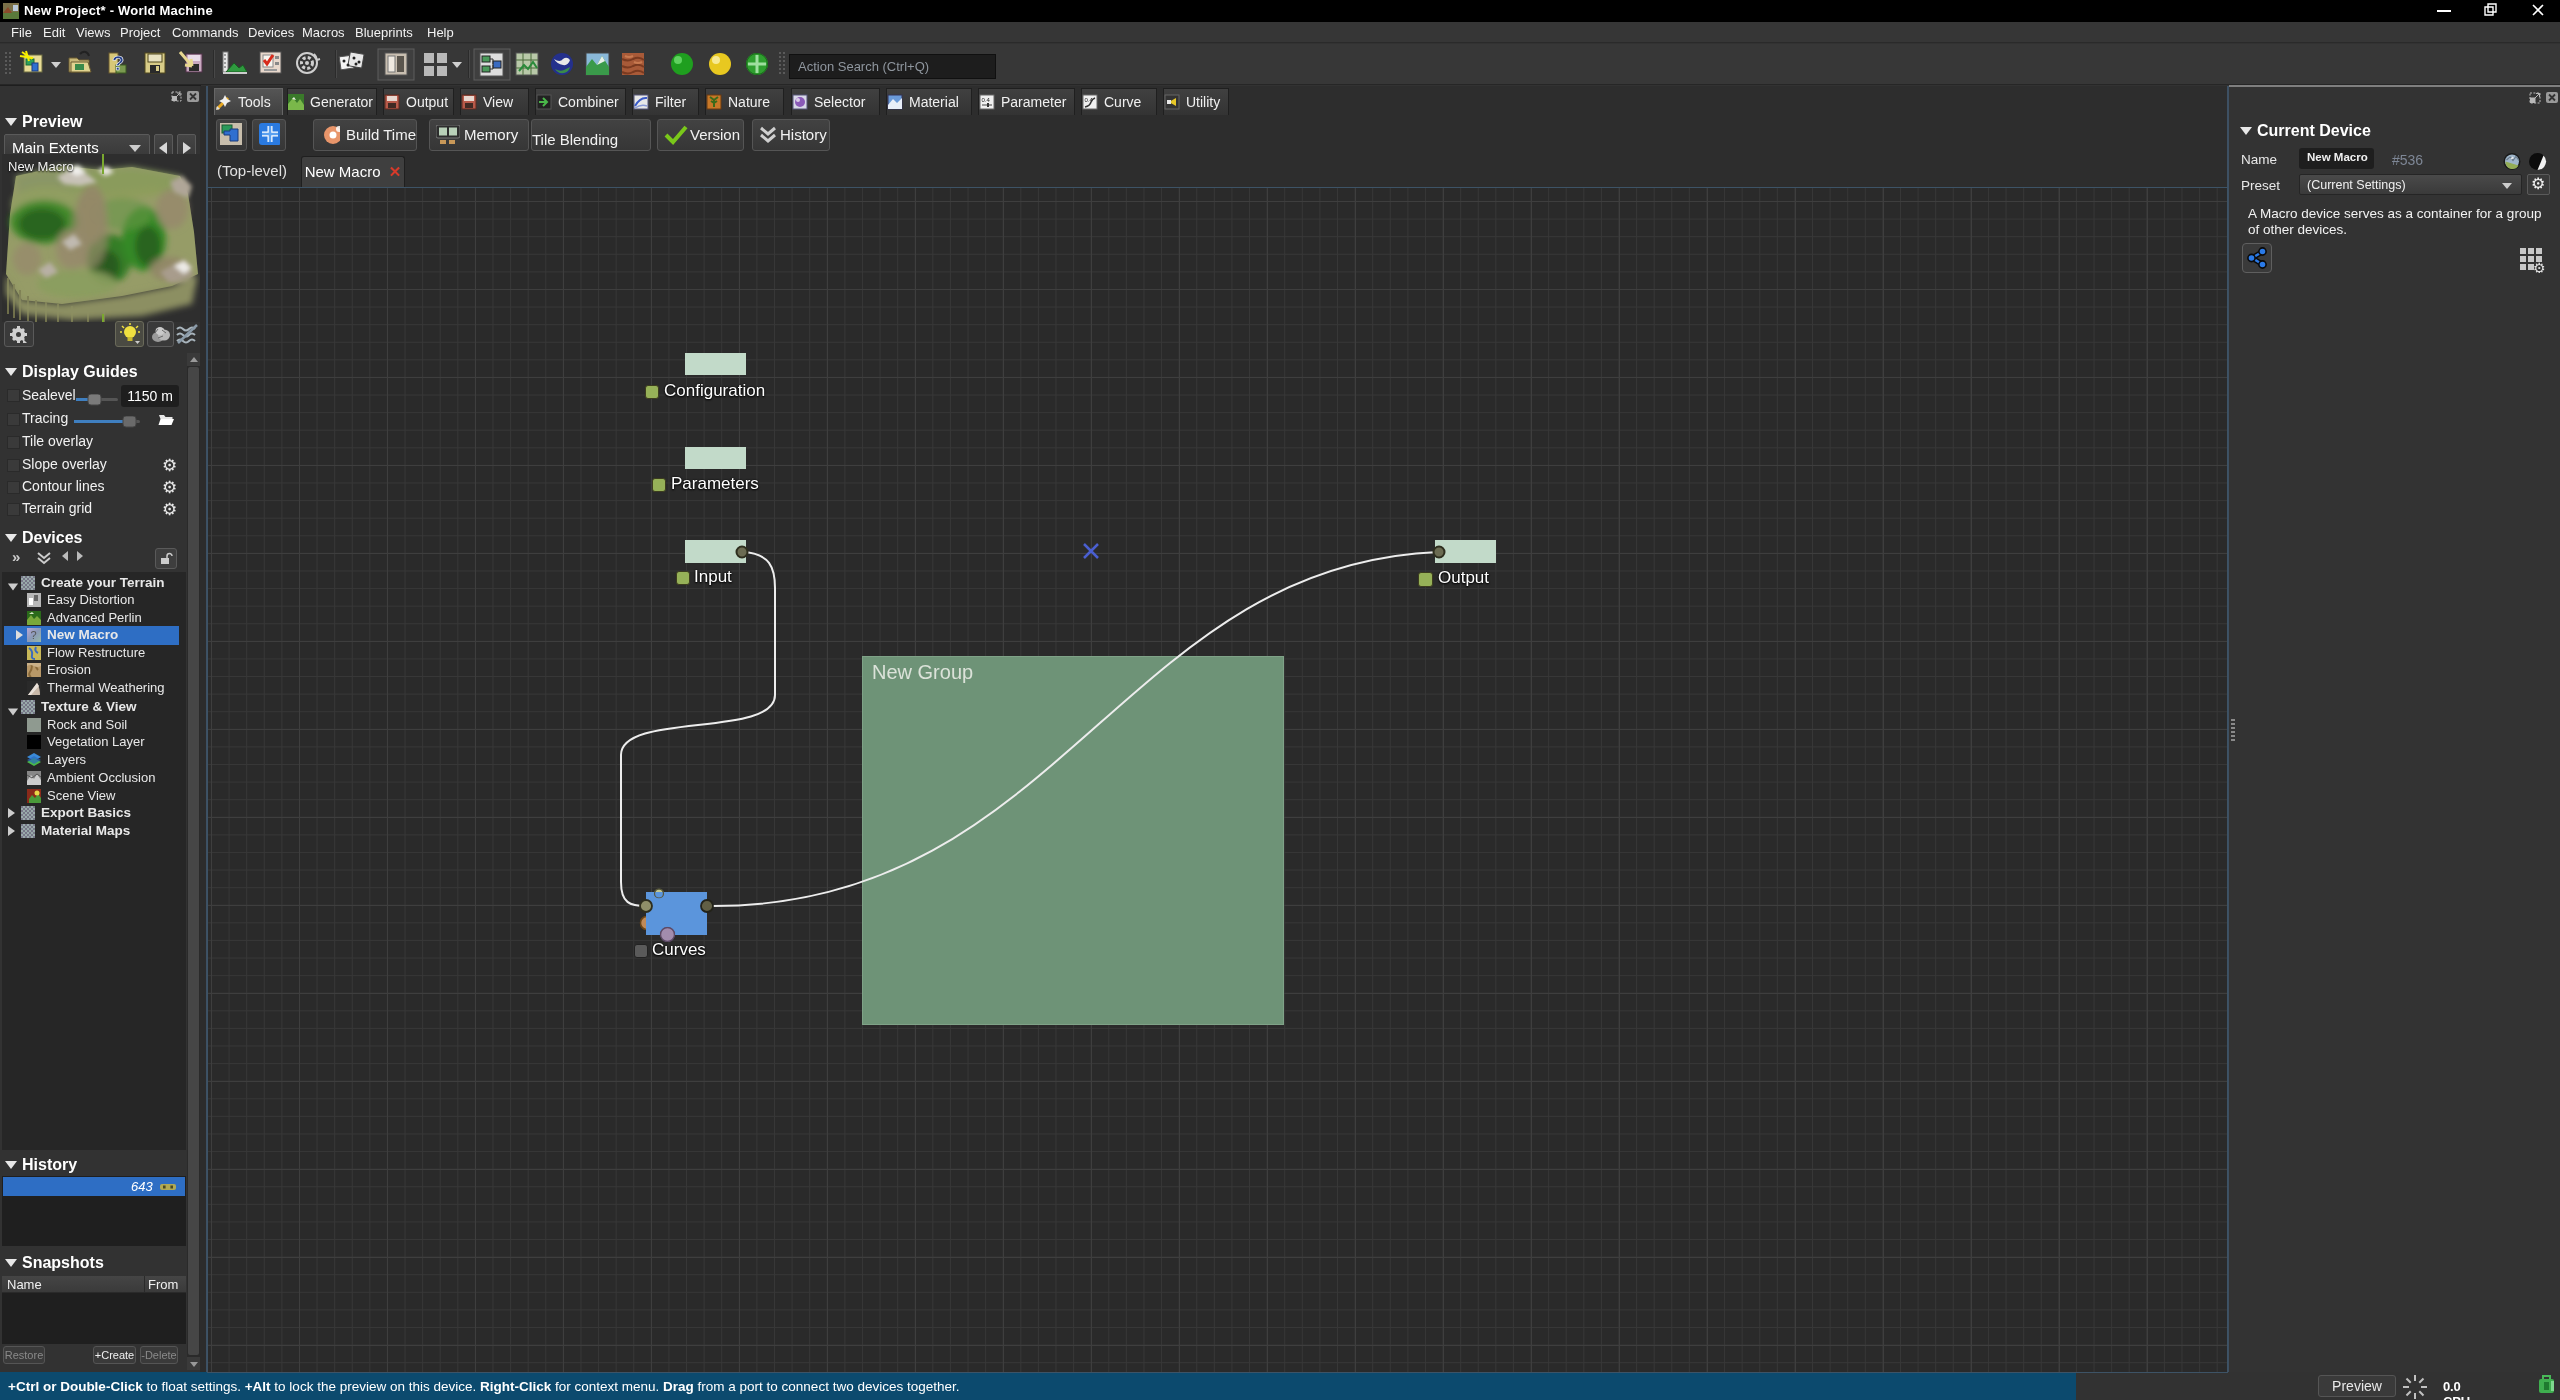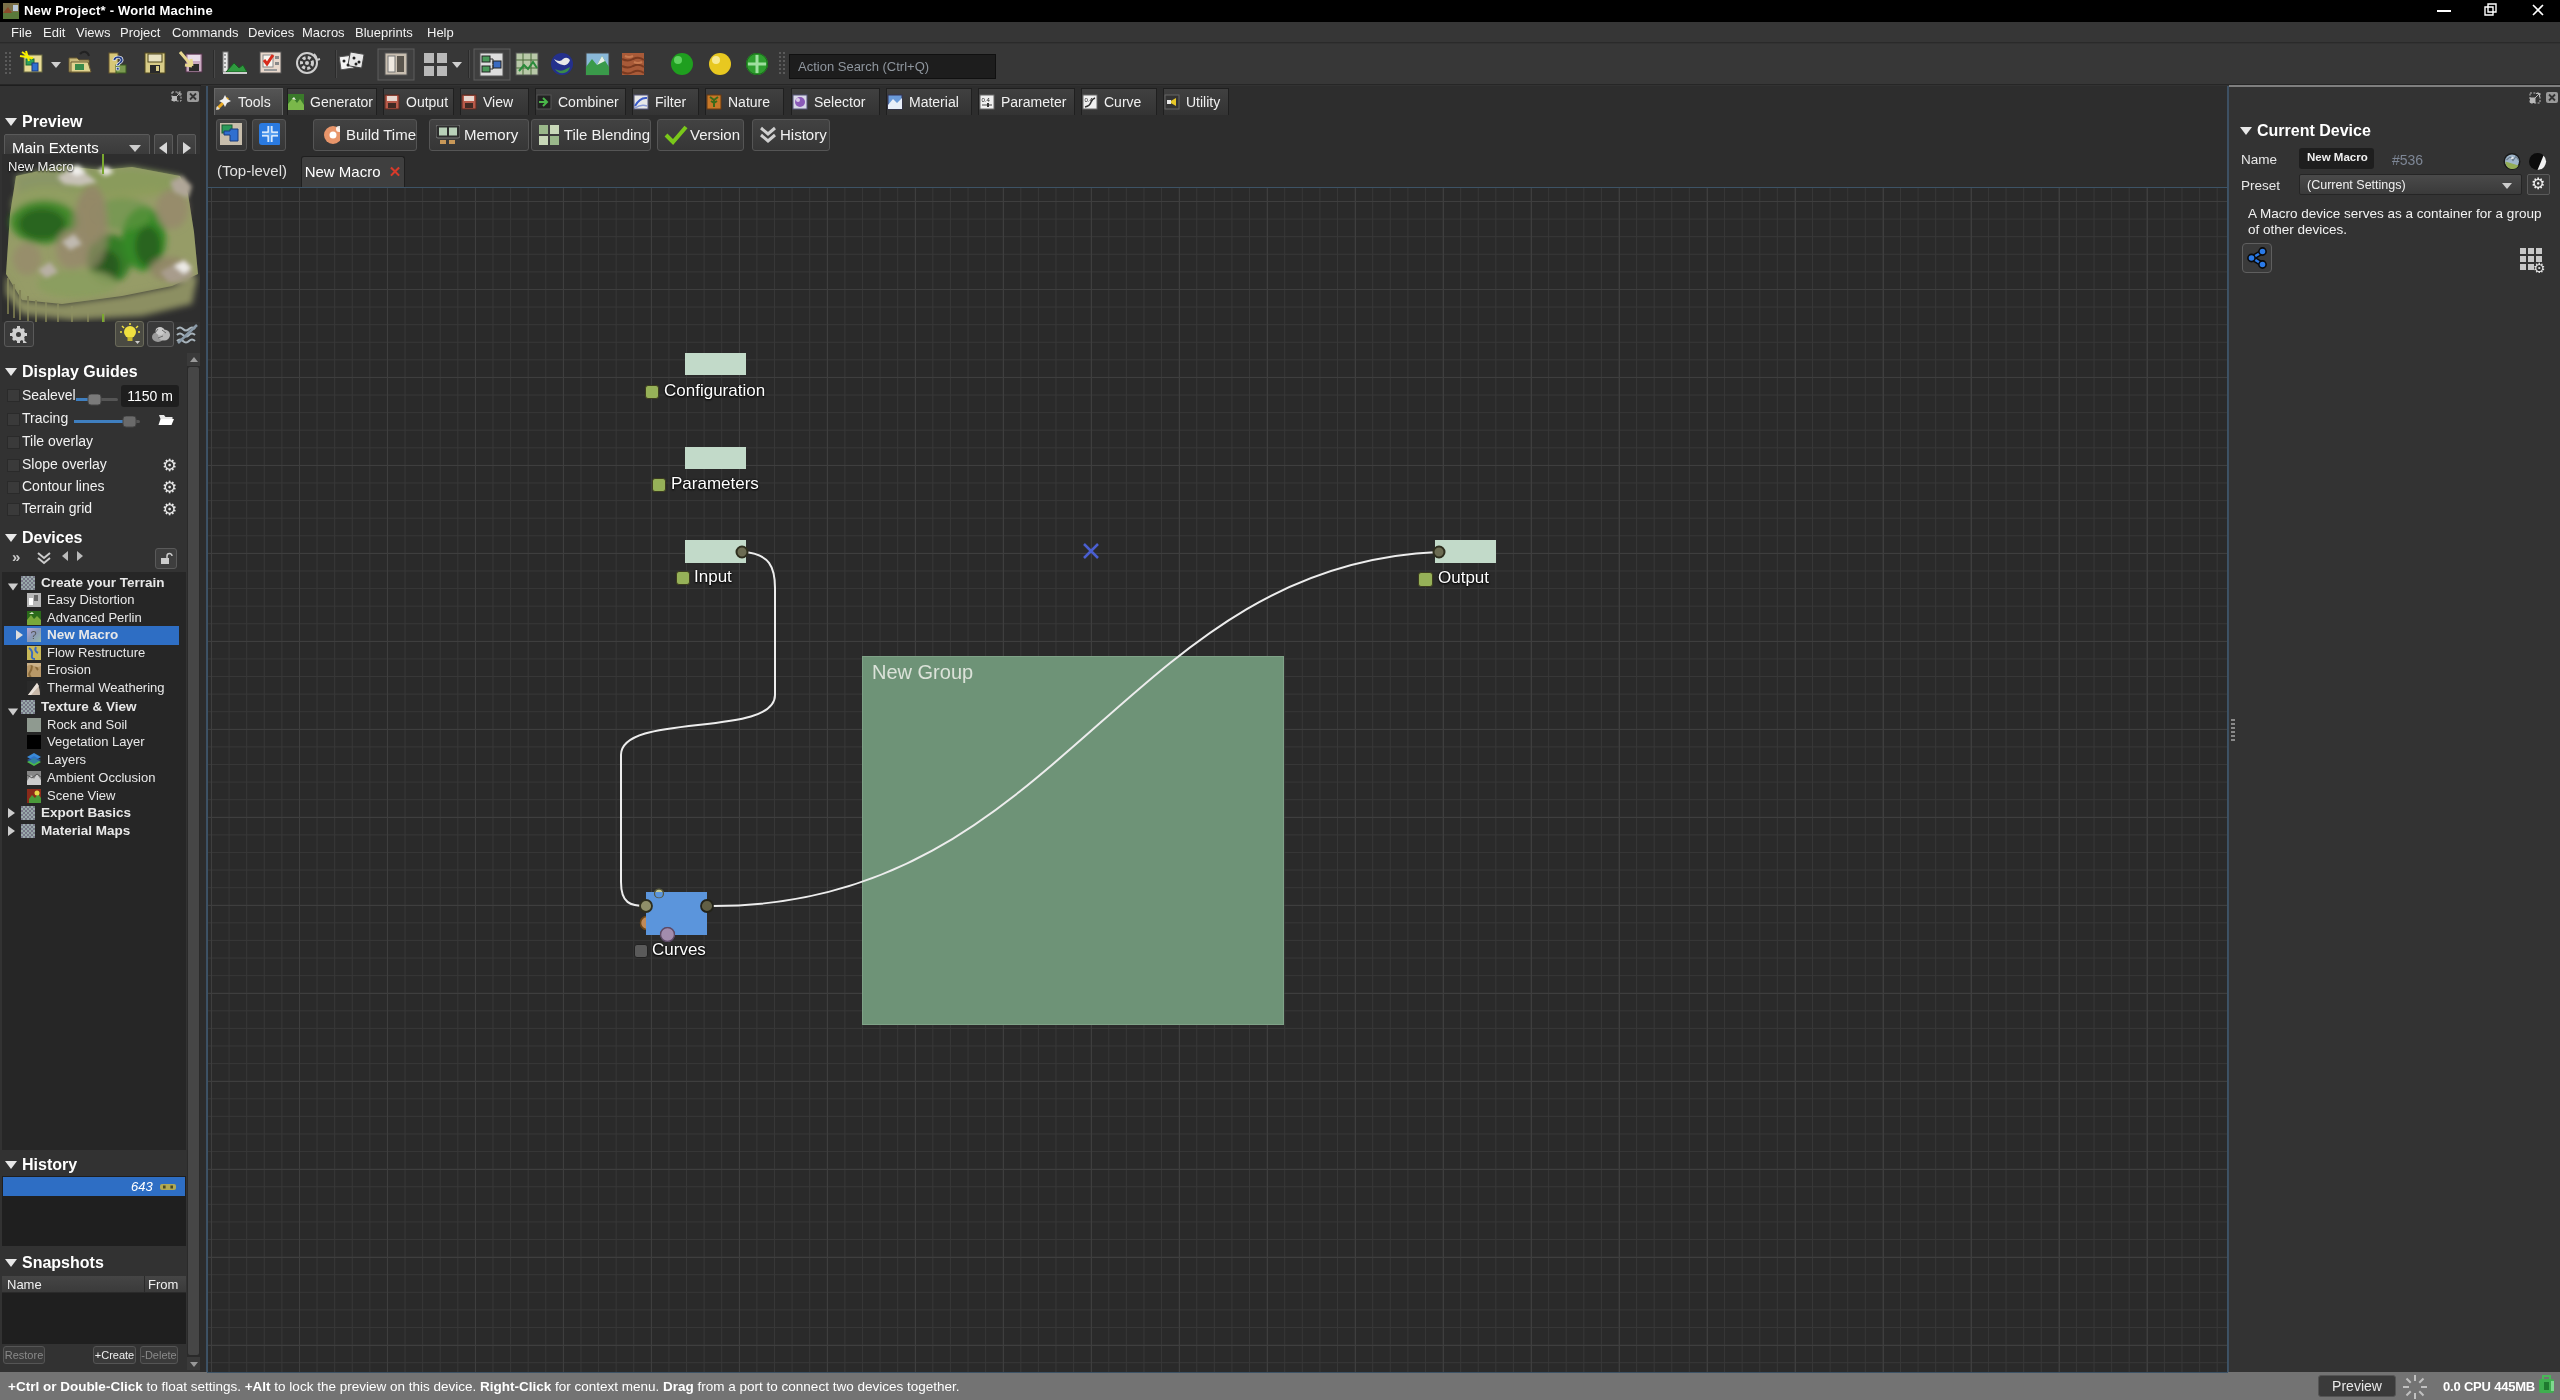--- a/index.html
+++ b/index.html
@@ -4,21 +4,21 @@
 <style>
 * { margin:0; padding:0; box-sizing:border-box; }
 html,body { width:2560px; height:1400px; overflow:hidden; background:#323232; font-family:"Liberation Sans", sans-serif; }
 .abs { position:absolute; }
 #titlebar { position:absolute; left:0; top:0; width:2560px; height:22px; background:#000; color:#fff; }
 #titlebar .title { position:absolute; left:24px; top:3px; font-size:13px; font-weight:bold; letter-spacing:0.2px; }
 #menubar { position:absolute; left:0; top:22px; width:2560px; height:21px; background:#363636; color:#f2f2f2; font-size:13px; border-bottom:1px solid #2a2a2a;}
 #menubar span { position:absolute; top:3px; }
 #toolbar { position:absolute; left:0; top:44px; width:2560px; height:41px; background:#373737; border-bottom:1px solid #262626; }
 #searchbox { position:absolute; left:789px; top:54px; width:207px; height:25px; background:#1d1d1d; border:1px solid #101010; color:#8f969e; font-size:13px; line-height:23px; padding-left:8px; }
-#statusbar { position:absolute; left:0; top:1372px; width:2560px; height:28px; background:#737373; color:#fff; font-size:13.5px; }
+#statusbar { position:absolute; left:0; top:1372px; width:2076px; height:28px; background:#0c4a6e; color:#fff; font-size:13.5px; }
 #statusbar .msg { position:absolute; left:8px; top:7px; }
 #leftpanel { position:absolute; left:0; top:86px; width:200px; height:1286px; background:#323232; }
 #rightpanel { position:absolute; left:2229px; top:86px; width:331px; height:1286px; background:#333333; }
 #rptop { position:absolute; left:2229px; top:85px; width:331px; height:1.5px; background:#7f7f7f; }
 #canvaswrap { position:absolute; left:207px; top:86px; width:2021px; height:1286px; background:#2d2d2d; }
 #viewport { position:absolute; left:207px; top:187px; width:2021px; height:1186px; background:#2a2a2a; border:1px solid #3d5366;
   background-image:
     linear-gradient(to right, #3e3e3e 1px, transparent 1px),
     linear-gradient(to bottom, #3e3e3e 1px, transparent 1px),
     linear-gradient(to right, #373737 1px, transparent 1px),
@@ -777,21 +777,21 @@
   <div class="btn2 txt" style="left:222px; width:100px;">
       <svg width="24" height="20" style="margin:5px 4px 0 6px">
         <rect x="0" y="0" width="24" height="13" rx="2" fill="#2d2d2d" stroke="#777"></rect>
         <rect x="3" y="2.5" width="8" height="8" fill="#b8d0b8"></rect>
         <rect x="13" y="2.5" width="8" height="8" fill="#b8d0b8"></rect>
         <rect x="4" y="15" width="6" height="4" fill="#c89858"></rect>
         <rect x="13" y="15" width="6" height="4" fill="#c89858"></rect>
       </svg>
       <span>Memory</span>
     </div>
-  <div class="btn2 txt" style="left:324px; width:120px;">
+  <div class="btn2 txt" style="left:324px; width:120px;flex-direction:column;">
       <svg width="20" height="20" style="margin:5px 5px 0 7px">
         <rect x="0" y="0" width="9" height="9" fill="#9ab88a"></rect>
         <rect x="11" y="0" width="9" height="9" fill="#c8d8b8"></rect>
         <rect x="0" y="11" width="9" height="9" fill="#c8d8b8"></rect>
         <rect x="11" y="11" width="9" height="9" fill="#9ab88a"></rect>
       </svg>
       <span>Tile Blending</span>
     </div>
   <div class="btn2 txt" style="left:450px; width:87px;">
       <svg width="24" height="20" style="margin:5px 2px 0 6px">

